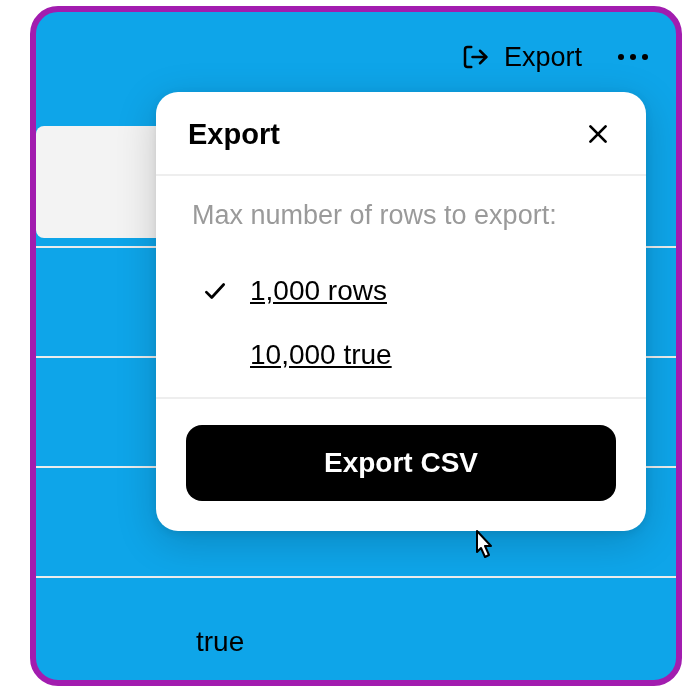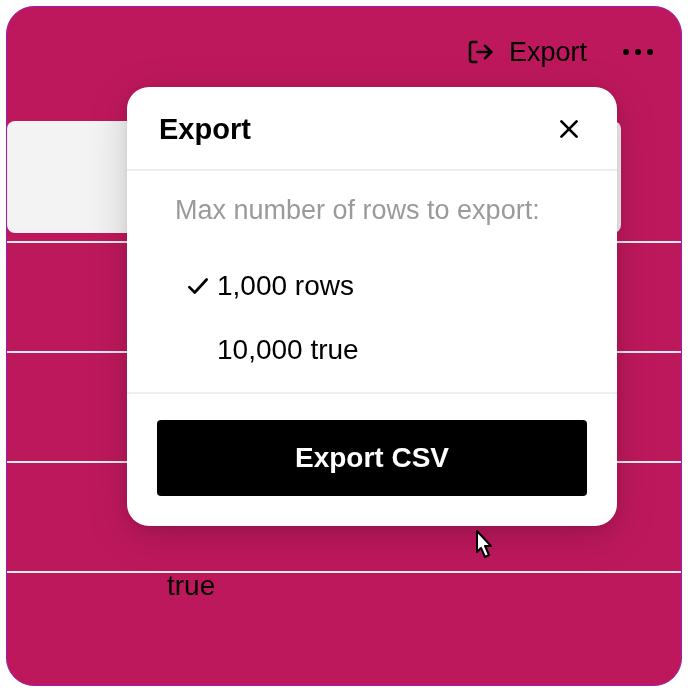--- a/index.html
+++ b/index.html
@@ -9,24 +9,25 @@
     width: 688px;
     height: 692px;
     font-family: -apple-system, BlinkMacSystemFont, "Segoe UI", Helvetica, Arial, sans-serif;
     background: #fff;
     position: relative;
     overflow: hidden;
   }
   .frame {
     position: absolute;
     inset: 6px;
-    border: 1px solid #a21caf;
+    border: 6px solid #a21caf;
     border-radius: 28px;
-    background: #be185d;
+    background: #0ea5e9;
     overflow: hidden;
+    margin-left: 24px;
   }
   .topbar {
     display: flex;
     align-items: center;
     justify-content: flex-end;
     height: 90px;
     padding-right: 20px;
     gap: 28px;
   }
   .export-btn {
@@ -93,53 +94,54 @@
     color: #000;
   }
   .close-btn {
     cursor: pointer;
     display: flex;
     align-items: center;
     justify-content: center;
     width: 36px; height: 36px;
   }
   .dialog-body {
-    padding: 24px 32px 10px 48px;
+    padding: 24px 32px 10px 36px;
   }
   .prompt {
     font-size: 27px;
     color: #9a9a9a;
     margin-bottom: 28px;
   }
   .option {
     display: flex;
     align-items: center;
-    gap: 4px;
+    gap: 20px;
     padding: 16px 0 16px 8px;
     cursor: pointer;
+    text-decoration: underline;
   }
   .option .check {
     width: 30px;
     display: flex;
     justify-content: center;
   }
   .option .label {
     font-size: 28px;
     color: #000;
   }
   .dialog-footer {
     border-top: 2px solid #eee;
     padding: 26px 30px 30px 30px;
   }
   .export-csv-btn {
     width: 100%;
     background: #000;
     color: #fff;
     border: none;
-    border-radius: 4px;
+    border-radius: 16px;
     font-size: 28px;
     font-weight: 600;
     padding: 22px 0;
     cursor: pointer;
     position: relative;
   }
   .cursor-pointer {
     position: absolute;
     top: 528px;
     left: 468px;
@@ -169,21 +171,21 @@
       <div class="dot"></div>
     </div>
   </div>
 
   <div class="bg-rows">
     <div class="bg-shaded"></div>
     <div class="bg-row" style="top:144px"></div>
     <div class="bg-row" style="top:254px"></div>
     <div class="bg-row" style="top:364px"></div>
     <div class="bg-row" style="top:474px"></div>
-    <div class="cell-text" style="top:473px">true</div>
+    <div class="cell-text" style="top:524px">true</div>
   </div>
 
   <div class="dialog">
     <div class="dialog-header">
       <div class="dialog-title">Export</div>
       <div class="close-btn">
         <span>
           <svg width="26" height="26" viewBox="0 0 24 24" fill="none" stroke="#000" stroke-width="2.5" stroke-linecap="round">
             <line x1="5" y1="5" x2="19" y2="19"></line>
             <line x1="19" y1="5" x2="5" y2="19"></line>

